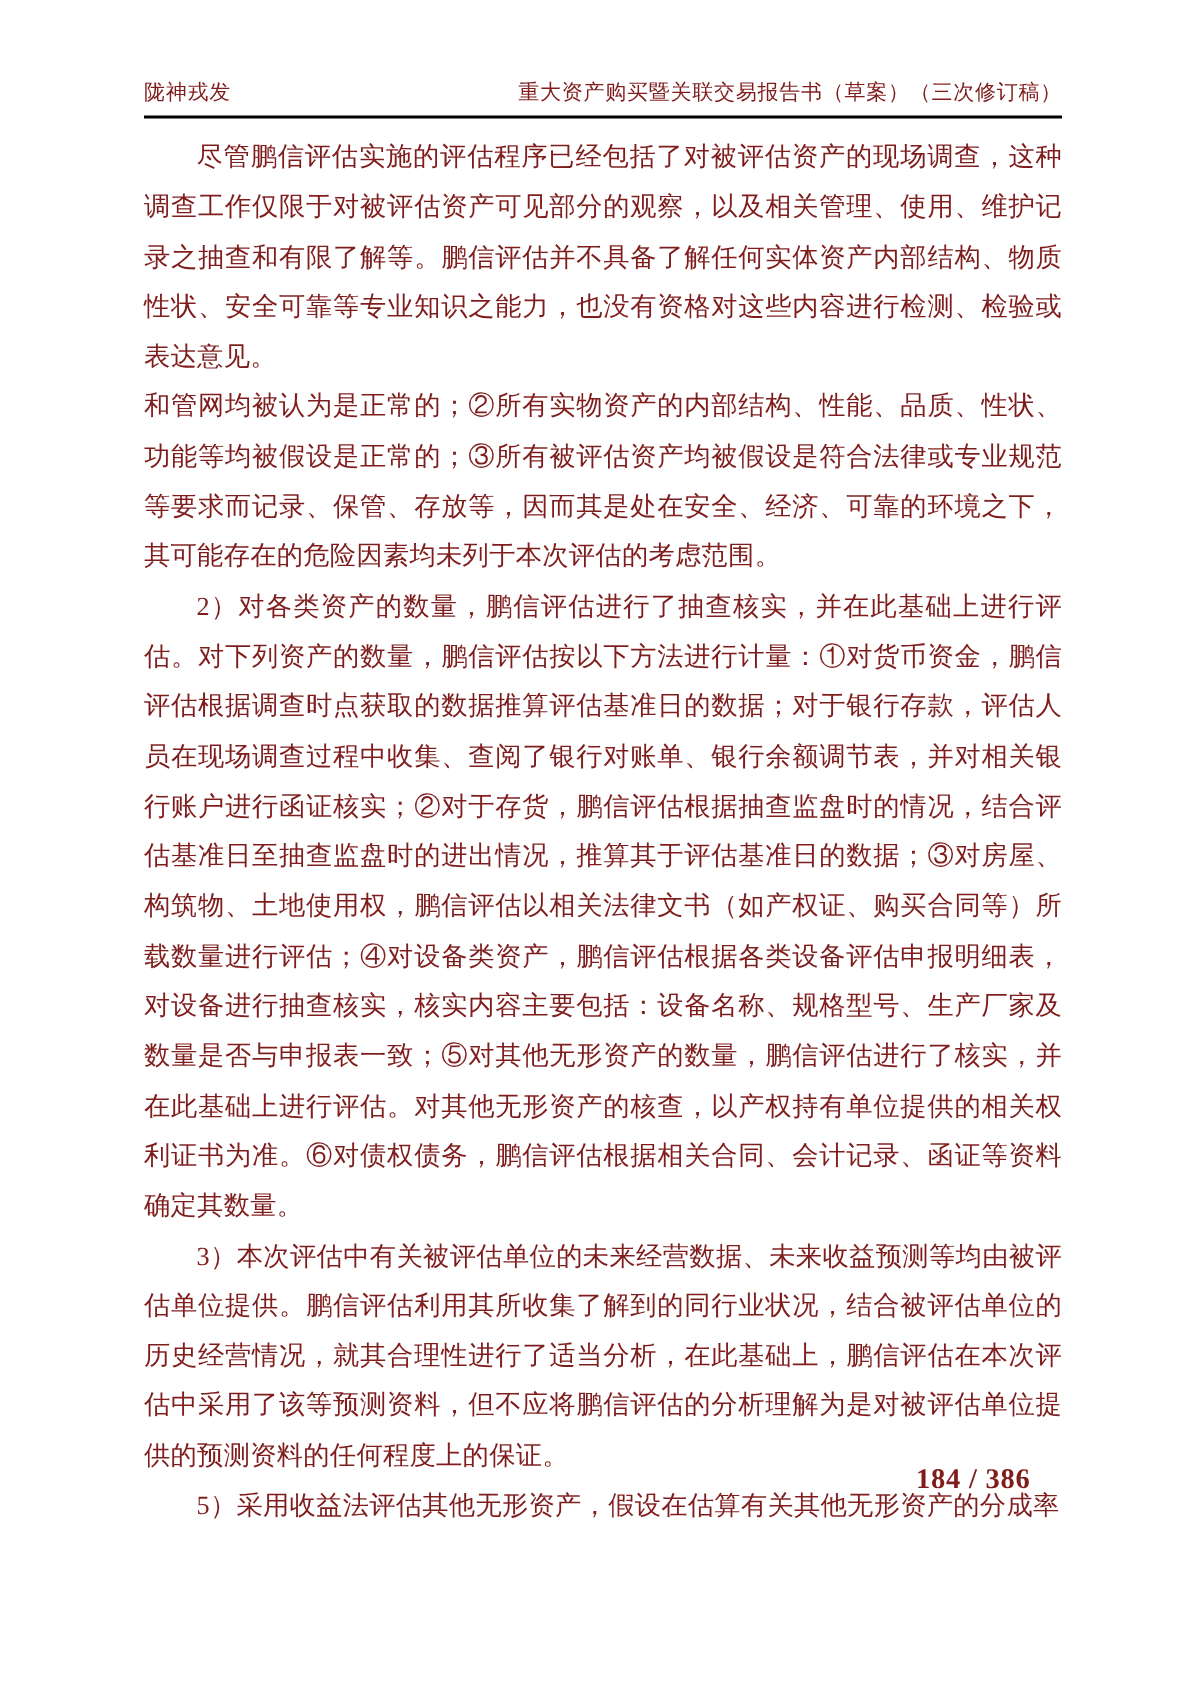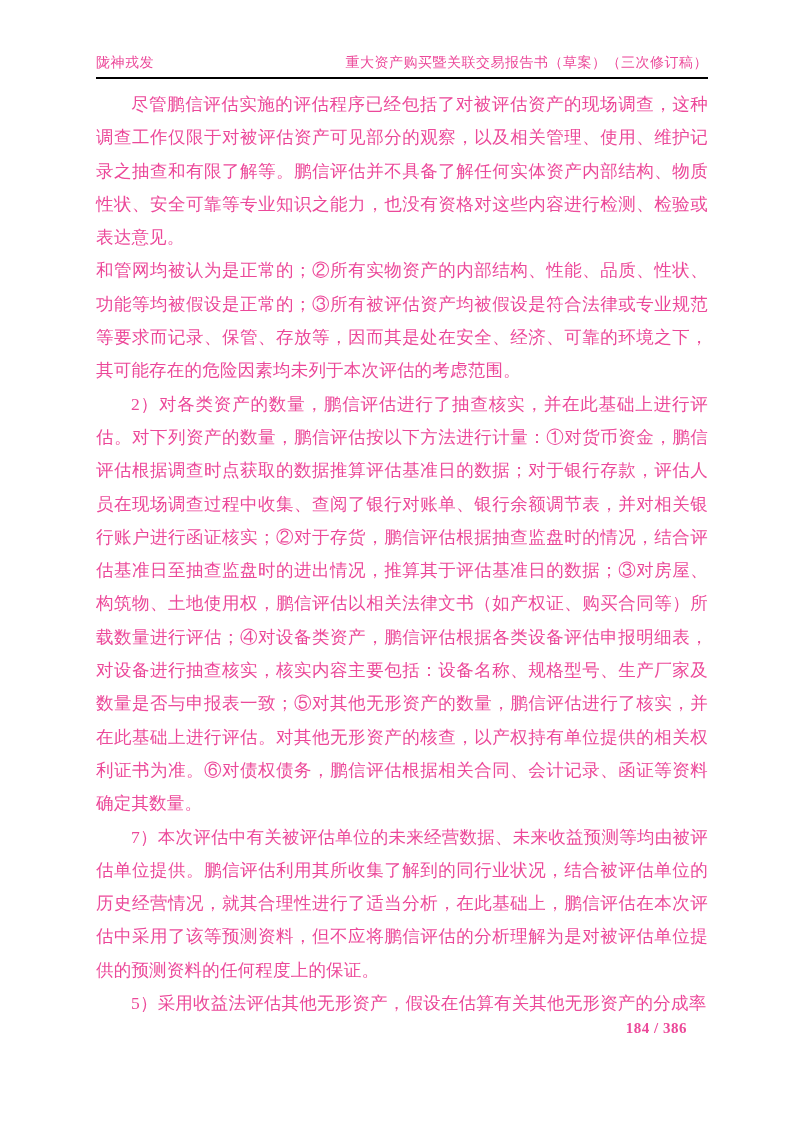--- a/index.html
+++ b/index.html
@@ -8,21 +8,21 @@
     background: #ffffff;
   }
   .page {
     position: relative;
     width: 793px;
     height: 1122px;
     background: #ffffff;
     box-sizing: border-box;
     padding: 54px 85px 0 96px;
     font-family: "Liberation Serif", "DejaVu Serif", serif;
-    color: #ec4899;
+    color: #7f1d1d;
     overflow: hidden;
   }
   .header {
     display: flex;
     justify-content: space-between;
     align-items: flex-end;
     border-bottom: 2px solid #000000;
     padding-bottom: 5px;
     font-size: 14px;
     line-height: 18px;
@@ -39,40 +39,40 @@
   }
   .para {
     margin: 0;
     padding: 0;
   }
   .para.indent {
     text-indent: 2em;
   }
   .footer {
     position: absolute;
-    top: 1020px;
+    top: 976px;
     right: 106px;
-    font-size: 15px;
+    font-size: 19px;
     font-weight: bold;
     letter-spacing: 0.5px;
   }
 </style>
 </head>
 <body>
 
 <div class="page">
 
   <div class="header">
     <span class="hleft">陇神戎发</span>
     <span class="hright">重大资产购买暨关联交易报告书（草案）（三次修订稿）</span>
   </div>
 
   <div class="doc-body">
     <p class="para indent">尽管鹏信评估实施的评估程序已经包括了对被评估资产的现场调查，这种调查工作仅限于对被评估资产可见部分的观察，以及相关管理、使用、维护记录之抽查和有限了解等。鹏信评估并不具备了解任何实体资产内部结构、物质性状、安全可靠等专业知识之能力，也没有资格对这些内容进行检测、检验或表达意见。</p>
     <p class="para">和管网均被认为是正常的；②所有实物资产的内部结构、性能、品质、性状、功能等均被假设是正常的；③所有被评估资产均被假设是符合法律或专业规范等要求而记录、保管、存放等，因而其是处在安全、经济、可靠的环境之下，其可能存在的危险因素均未列于本次评估的考虑范围。</p>
     <p class="para indent">2）对各类资产的数量，鹏信评估进行了抽查核实，并在此基础上进行评估。对下列资产的数量，鹏信评估按以下方法进行计量：①对货币资金，鹏信评估根据调查时点获取的数据推算评估基准日的数据；对于银行存款，评估人员在现场调查过程中收集、查阅了银行对账单、银行余额调节表，并对相关银行账户进行函证核实；②对于存货，鹏信评估根据抽查监盘时的情况，结合评估基准日至抽查监盘时的进出情况，推算其于评估基准日的数据；③对房屋、构筑物、土地使用权，鹏信评估以相关法律文书（如产权证、购买合同等）所载数量进行评估；④对设备类资产，鹏信评估根据各类设备评估申报明细表，对设备进行抽查核实，核实内容主要包括：设备名称、规格型号、生产厂家及数量是否与申报表一致；⑤对其他无形资产的数量，鹏信评估进行了核实，并在此基础上进行评估。对其他无形资产的核查，以产权持有单位提供的相关权利证书为准。⑥对债权债务，鹏信评估根据相关合同、会计记录、函证等资料确定其数量。</p>
-    <p class="para indent">7）本次评估中有关被评估单位的未来经营数据、未来收益预测等均由被评估单位提供。鹏信评估利用其所收集了解到的同行业状况，结合被评估单位的历史经营情况，就其合理性进行了适当分析，在此基础上，鹏信评估在本次评估中采用了该等预测资料，但不应将鹏信评估的分析理解为是对被评估单位提供的预测资料的任何程度上的保证。</p>
+    <p class="para indent">3）本次评估中有关被评估单位的未来经营数据、未来收益预测等均由被评估单位提供。鹏信评估利用其所收集了解到的同行业状况，结合被评估单位的历史经营情况，就其合理性进行了适当分析，在此基础上，鹏信评估在本次评估中采用了该等预测资料，但不应将鹏信评估的分析理解为是对被评估单位提供的预测资料的任何程度上的保证。</p>
     <p class="para indent">5）采用收益法评估其他无形资产，假设在估算有关其他无形资产的分成率</p>
   </div>
 
   <div class="footer">184 / 386</div>
 
 </div>
 
 </body></html>

